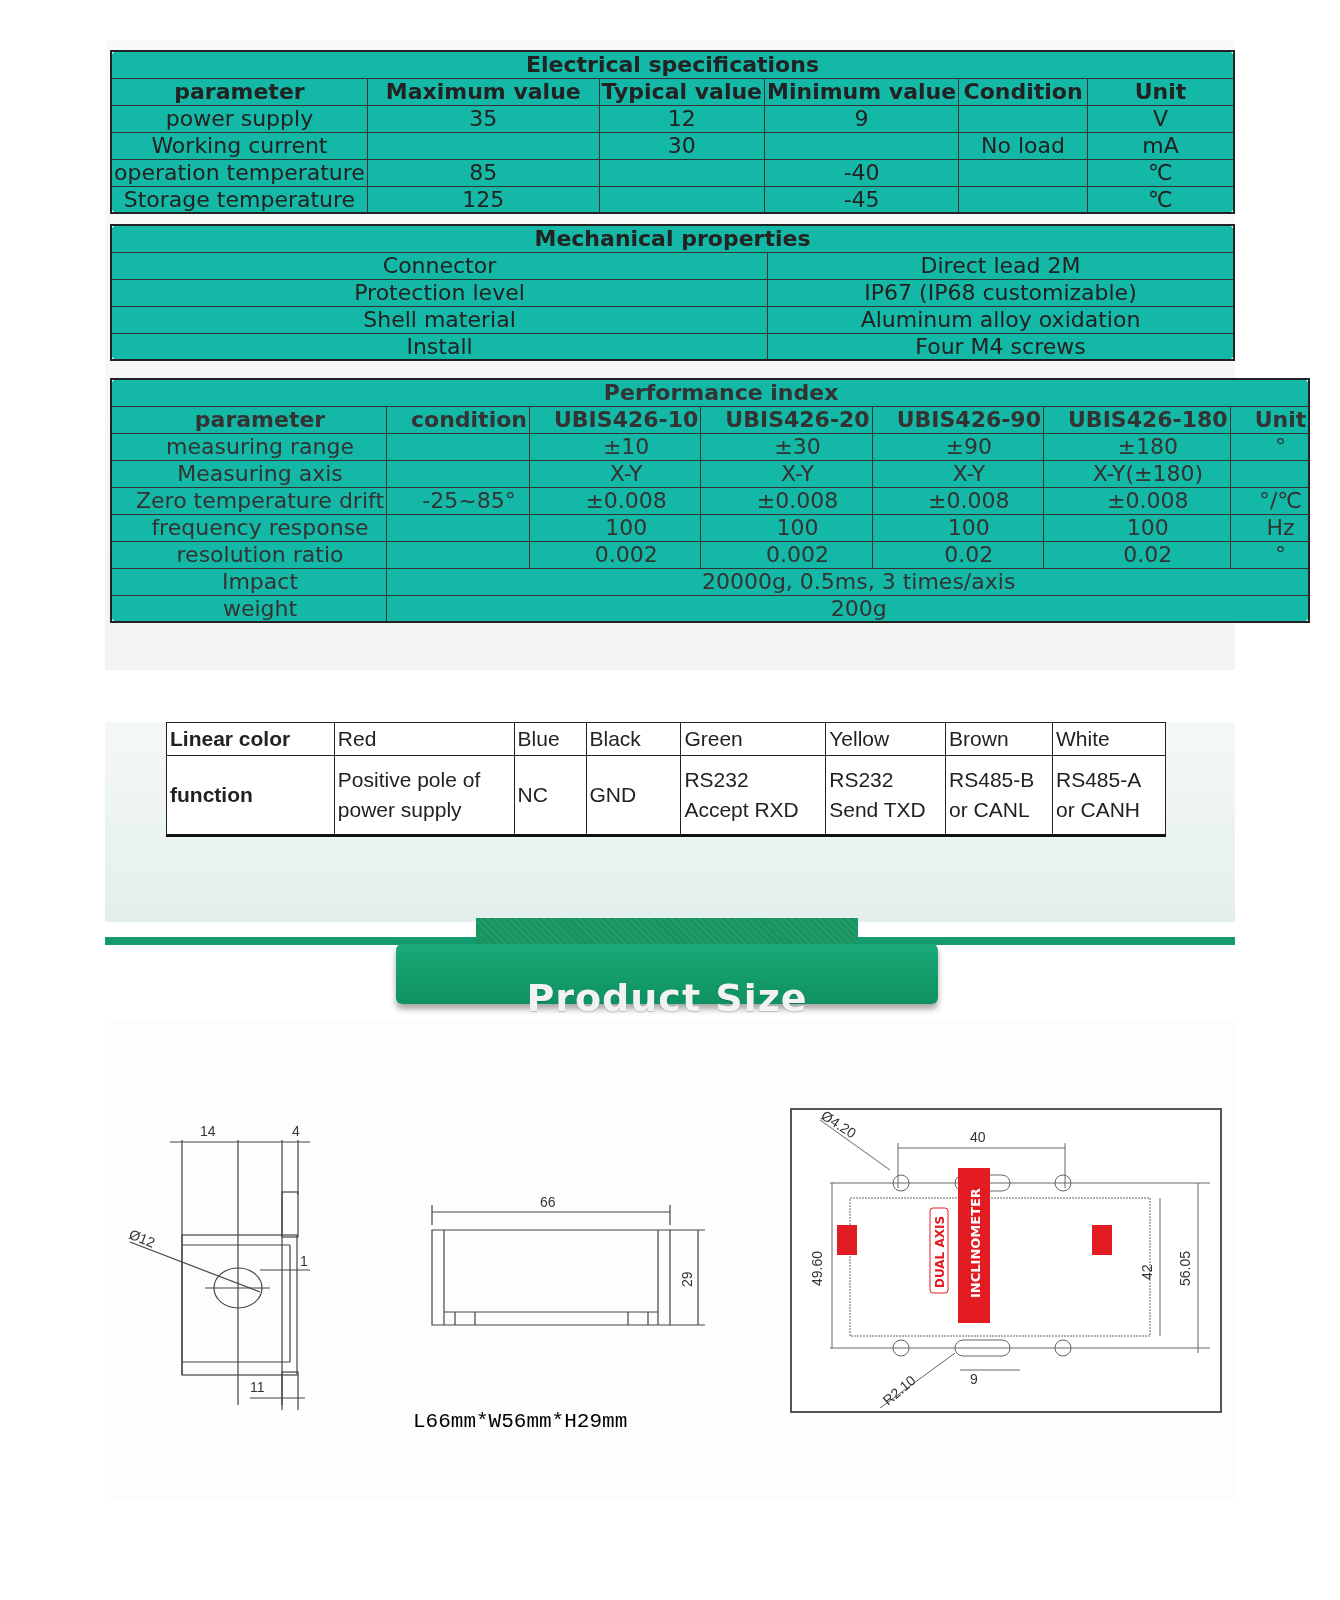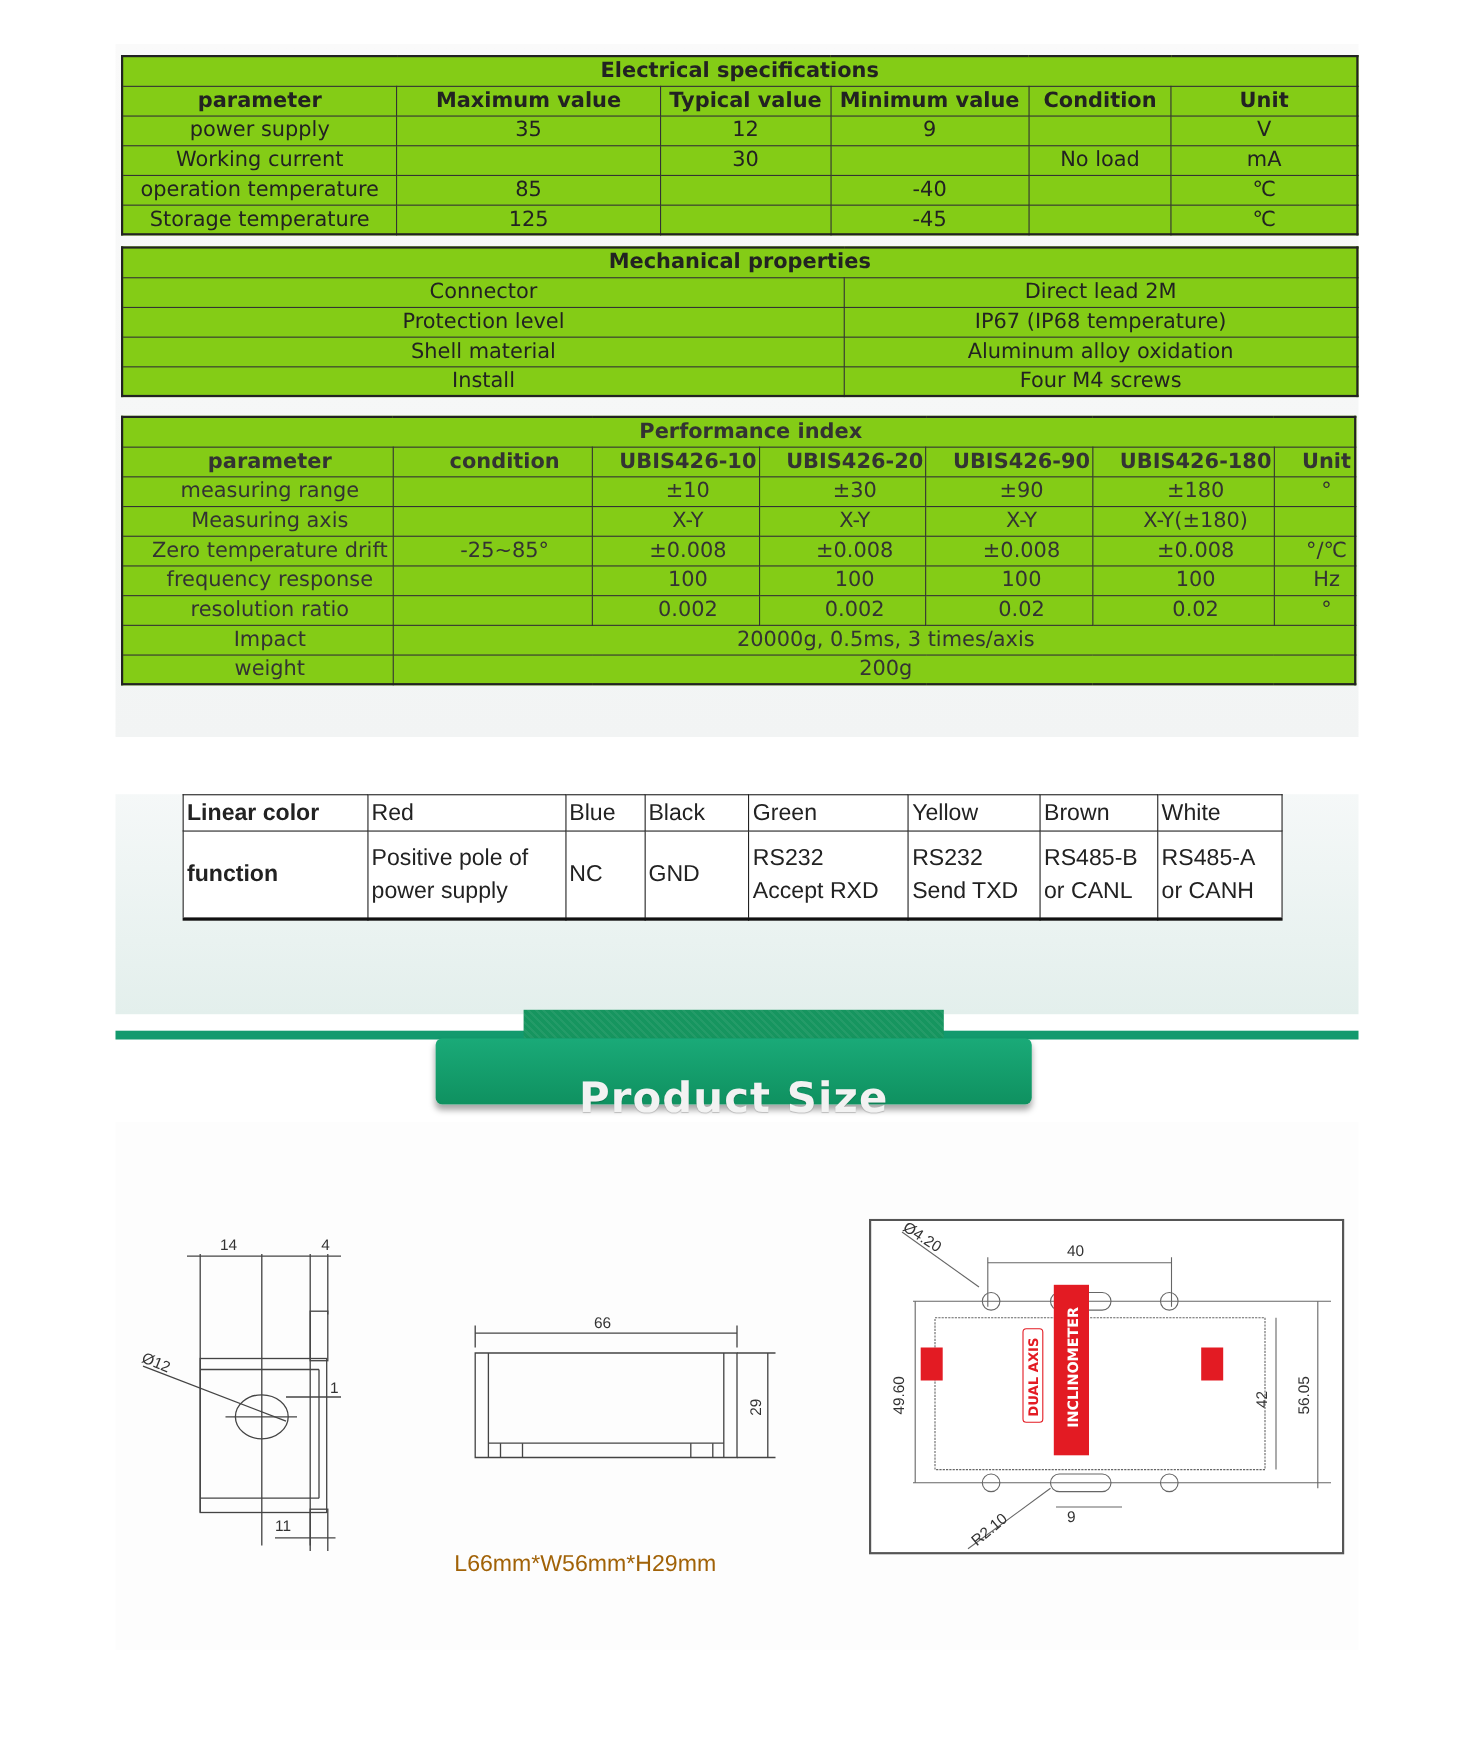--- a/index.html
+++ b/index.html
@@ -4,21 +4,21 @@
 <style>
   * { box-sizing: border-box; margin: 0; padding: 0; }
   html, body { width: 1340px; height: 1600px; background: #ffffff; overflow: hidden; }
   body { position: relative; font-family: "DejaVu Sans", sans-serif; color: #222; }
 
   .bg-panel { position: absolute; background: linear-gradient(180deg, #f7f9f9 0%, #eef4f3 100%); }
   .bg-top { left: 105px; top: 40px; width: 1130px; height: 630px; background: linear-gradient(180deg,#fafafa,#f2f4f4); }
   .bg-mid { left: 105px; top: 722px; width: 1130px; height: 200px; background: linear-gradient(180deg,#f5f8f8 0%, #e3efec 100%); }
   .bg-bot { left: 105px; top: 1020px; width: 1130px; height: 480px; background: #fdfdfd; }
 
-  table.spec { position: absolute; border-collapse: collapse; background: #84cc16; font-size: 19px; color: #222; }
+  table.spec { position: absolute; border-collapse: collapse; background: #14b8a6; font-size: 22px; color: #222; border-radius: 10px; }
   table.spec td, table.spec th { border: 1.5px solid #333; text-align: center; padding: 0 2px; height: 27px; line-height: 25px; white-space: nowrap; font-weight: normal; }
   table.spec th { font-weight: bold; }
   table.spec .title { font-weight: bold; }
   table.spec { border: 2px solid #222; }
 
   #elec { left: 110px; top: 50px; width: 1125px; }
   #mech { left: 110px; top: 224px; width: 1125px; }
   #perf { left: 110px; top: 378px; width: 1123px; }
   #perf td, #perf th { color: #333; padding-left: 24px; }
 
@@ -29,21 +29,21 @@
   #wire td.hdr { font-weight: bold; }
   #wire { border-bottom: 3px solid #111; }
 
   .green-line { position: absolute; left: 105px; top: 937px; width: 1130px; height: 8px; background: #139a6e; }
   .green-tab { position: absolute; left: 476px; top: 918px; width: 382px; height: 26px; background: #16955f; background-image: repeating-linear-gradient(45deg, rgba(255,255,255,0.06) 0 2px, transparent 2px 5px); }
   .banner { position: absolute; left: 396px; top: 944px; width: 542px; height: 60px; background: linear-gradient(180deg,#1aaa78 0%, #0f9160 100%); border-radius: 6px; box-shadow: 0 5px 6px rgba(0,0,0,0.35); display: flex; align-items: center; justify-content: center; }
   .banner span { color: #f2f2f2; font-family: "DejaVu Sans", sans-serif; font-weight: bold; font-size: 38px; letter-spacing: 1px; text-shadow: 0 1px 1px rgba(0,0,0,0.2); margin-top: 48px; }
 
   .drawing { position: absolute; }
   .dim-text { font-family: "Liberation Sans", sans-serif; font-size: 14px; fill: #333; }
-  .caption { position: absolute; left: 413px; top: 1410px; font-size: 21px; font-family: Liberation Sans, sans-serif; color: #a16207; }
+  .caption { position: absolute; left: 413px; top: 1410px; font-size: 21px; font-family: Liberation Mono, monospace; color: #000000; }
 </style>
 </head>
 <body>
 
 <div class="bg-panel bg-top"></div>
 <div class="bg-panel bg-mid"></div>
 <div class="bg-panel bg-bot"></div>
 
 <table class="spec" id="elec">
   <colgroup>
@@ -109,21 +109,21 @@
   <tbody>
       <tr>
         <td colspan="2" class="title">Mechanical properties</td>
       </tr>
   <tr>
     <td>Connector</td>
     <td>Direct lead 2M</td>
   </tr>
   <tr>
     <td>Protection level</td>
-    <td>IP67 (IP68 temperature)</td>
+    <td>IP67 (IP68 customizable)</td>
   </tr>
   <tr>
     <td>Shell material</td>
     <td>Aluminum alloy oxidation</td>
   </tr>
   <tr>
     <td>Install</td>
     <td>Four M4 screws</td>
   </tr>
 </tbody>

